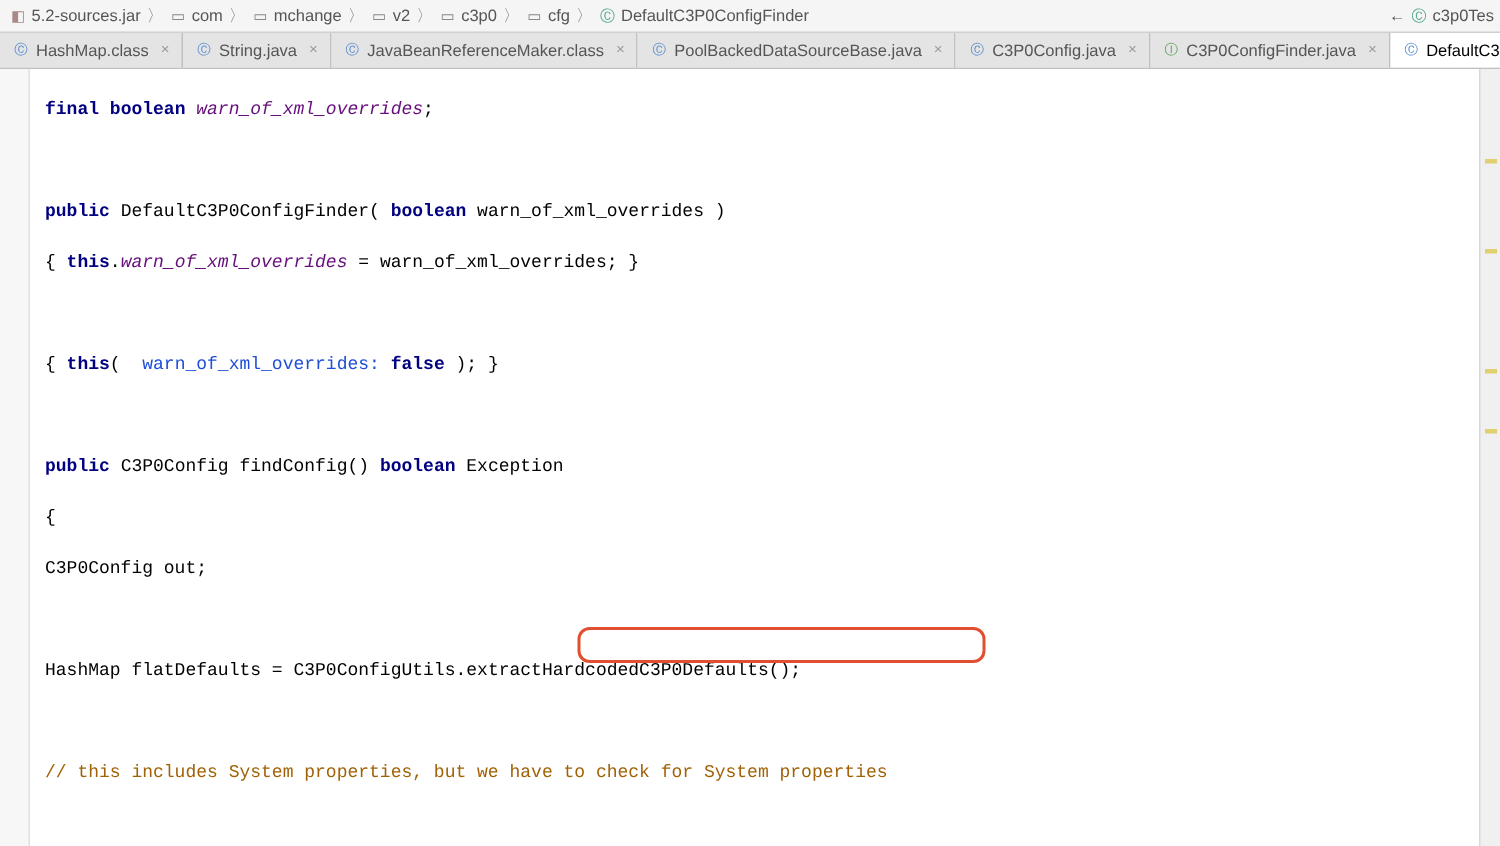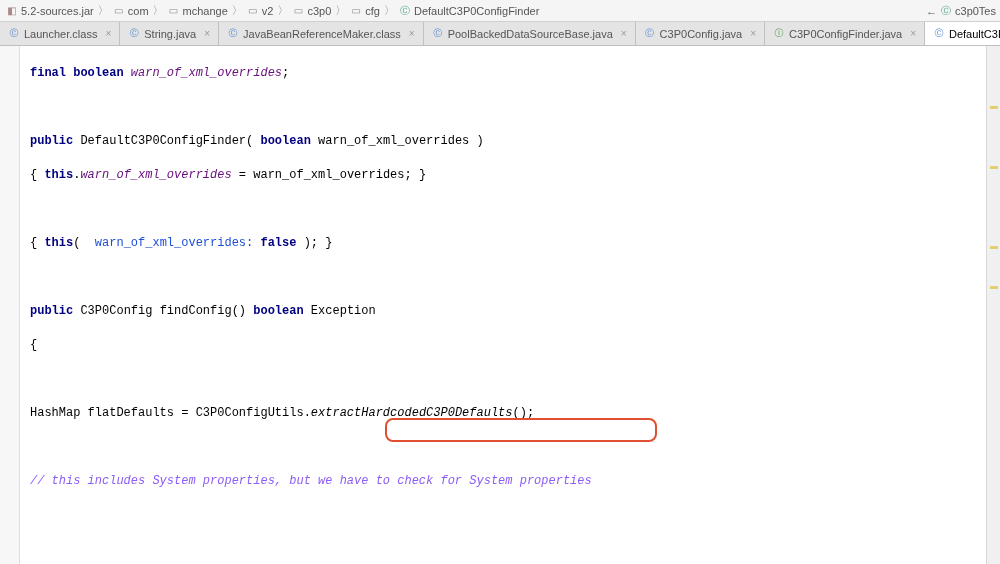--- a/index.html
+++ b/index.html
@@ -101,22 +101,22 @@
     }
     .code-area {
       flex: 1;
       padding: 2px 12px 2px 10px;
       line-height: 17px;
       white-space: pre;
       position: relative;
     }
     .line { height: 17px; }
     .kw { color: #000080; font-weight: bold; }
-    .comment { color: #8b5cf6; font-style: italic; }
-    .method-italic { color: #000000; font-style: italic; }
+    .comment { color: #a16207; }
+    .method-italic { color: #000000; }
     .hint { color: #1d4ed8; font-style: normal; }
     .static-field { color: #660e7a; font-style: italic; }
     .red-box {
       position: absolute;
       border: 2px solid #e05030;
       border-radius: 8px;
       left: 365px;
       top: 372px;
       width: 272px;
       height: 24px;
@@ -178,21 +178,21 @@
   <span class="right-indicator">
     <span>←</span>
     <span class="crumb-icon class-icon">Ⓒ</span>
     <span>c3p0Tes</span>
   </span>
 </div>
 
 <div class="tabs-bar">
   <div class="tab">
     <span class="tab-icon tab-c">Ⓒ</span>
-    <span>Launcher.class</span>
+    <span>HashMap.class</span>
     <span class="tab-close">×</span>
   </div>
   <div class="tab">
     <span class="tab-icon tab-c">Ⓒ</span>
     <span>String.java</span>
     <span class="tab-close">×</span>
   </div>
   <div class="tab">
     <span class="tab-icon tab-c">Ⓒ</span>
     <span>JavaBeanReferenceMaker.class</span>
@@ -226,20 +226,21 @@
   <div class="code-area">
 <div class="line"><span class="kw">final</span><span class="kw"> boolean</span><span> </span><span class="static-field">warn_of_xml_overrides</span>;</div>
 <div class="line"></div>
 <div class="line"><span class="kw">public</span><span> DefaultC3P0ConfigFinder( </span><span class="kw">boolean</span><span> warn_of_xml_overrides )</span></div>
 <div class="line"><span>{ </span><span class="kw">this</span><span>.</span><span class="static-field">warn_of_xml_overrides</span><span> = warn_of_xml_overrides; }</span></div>
 <div class="line"></div>
 <div class="line"><span>{ </span><span class="kw">this</span><span>( </span><span class="hint"> warn_of_xml_overrides: </span><span class="kw">false</span><span> ); }</span></div>
 <div class="line"></div>
 <div class="line"><span class="kw">public</span><span> C3P0Config findConfig() </span><span class="kw">boolean</span><span> Exception</span></div>
 <div class="line"><span>{</span></div>
+<div class="line"><span>C3P0Config out;</span></div>
 <div class="line"></div>
 <div class="line"><span>HashMap flatDefaults = C3P0ConfigUtils.</span><span class="method-italic">extractHardcodedC3P0Defaults</span><span>();</span></div>
 <div class="line"></div>
 <div class="line"><span class="comment">// this includes System properties, but we have to check for System properties</span></div>
 
 
 
 
 
 

